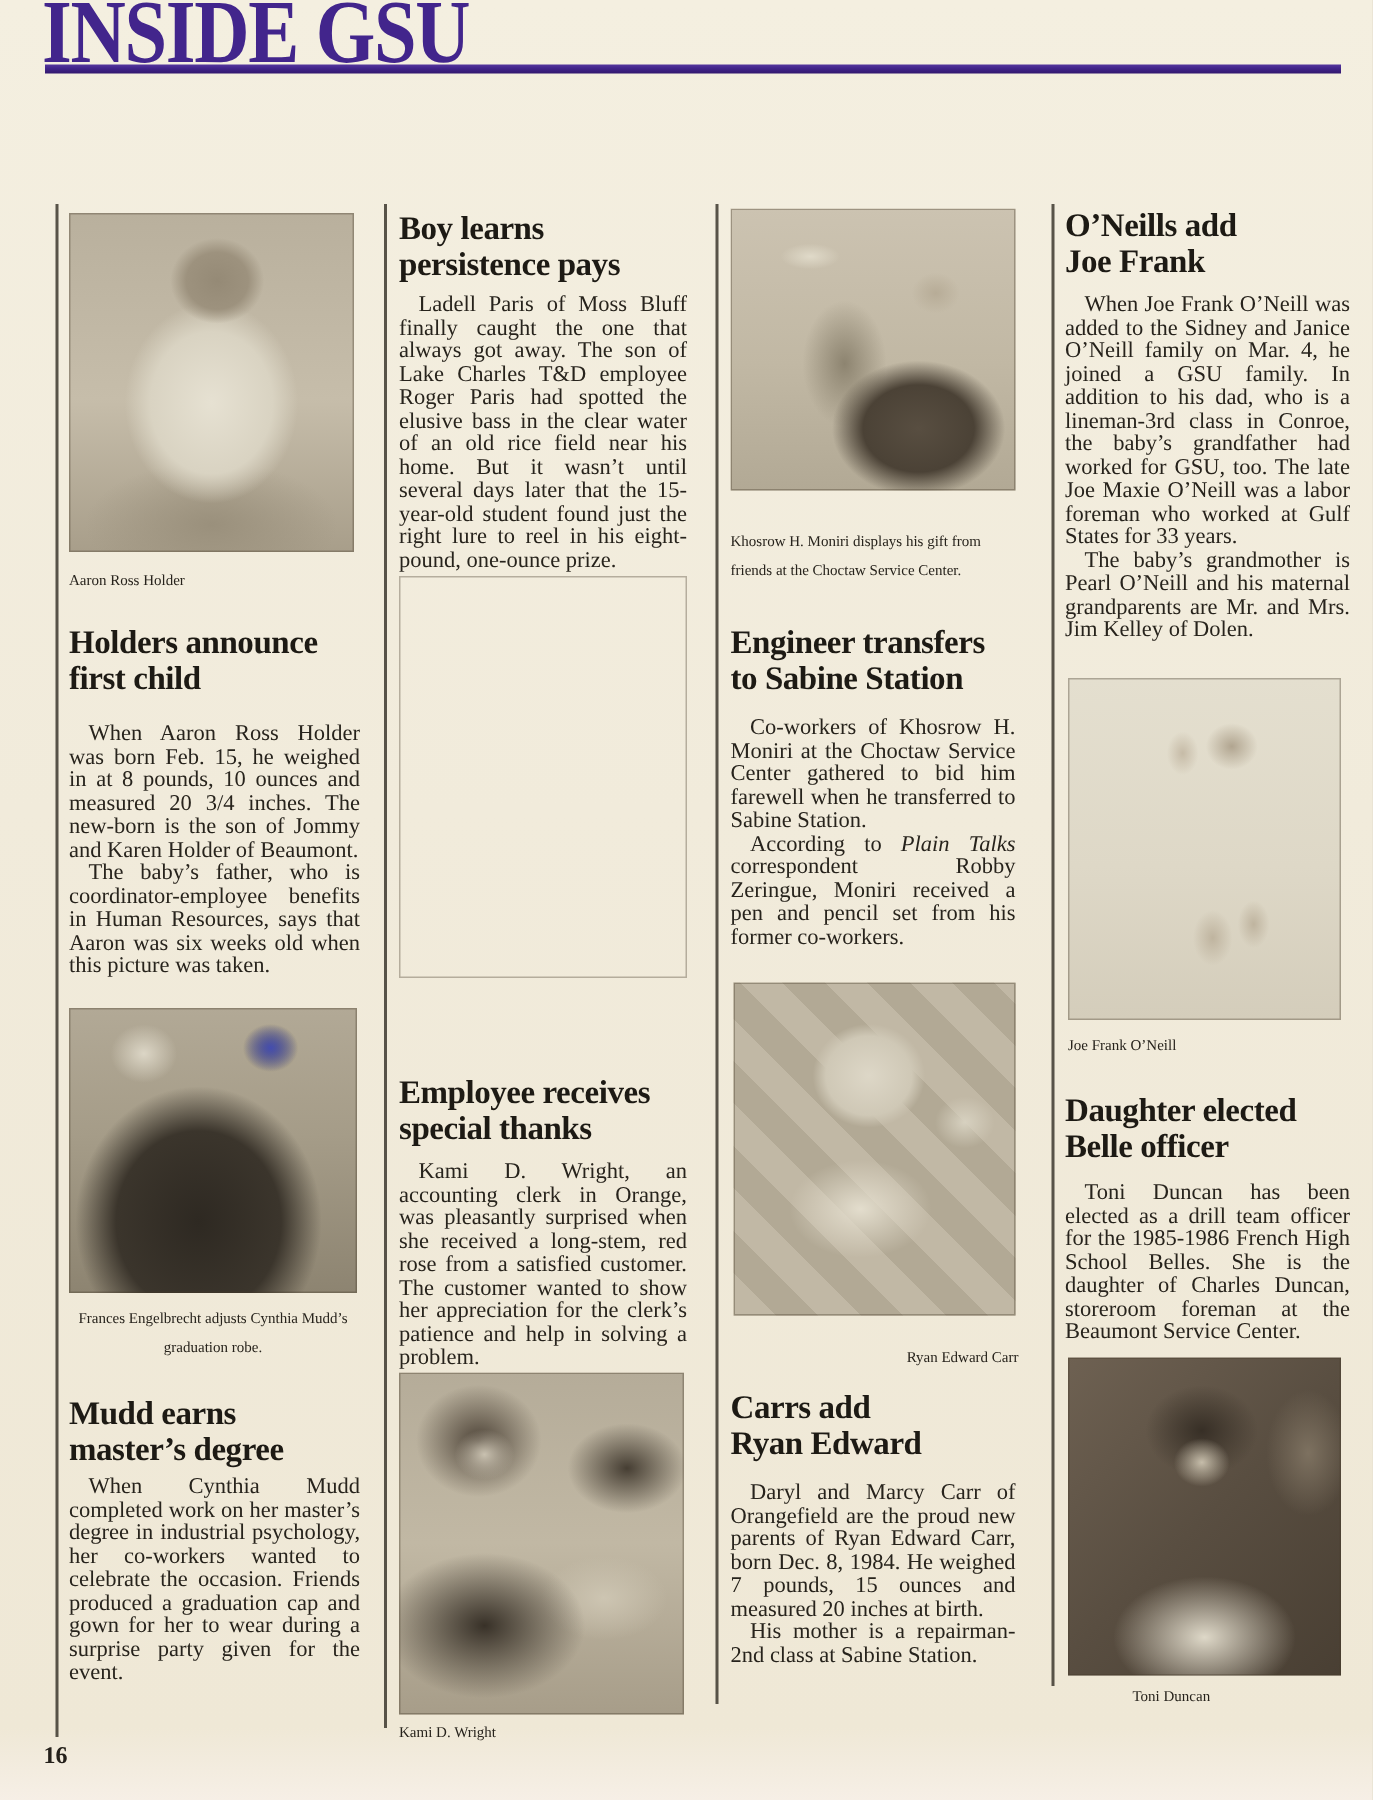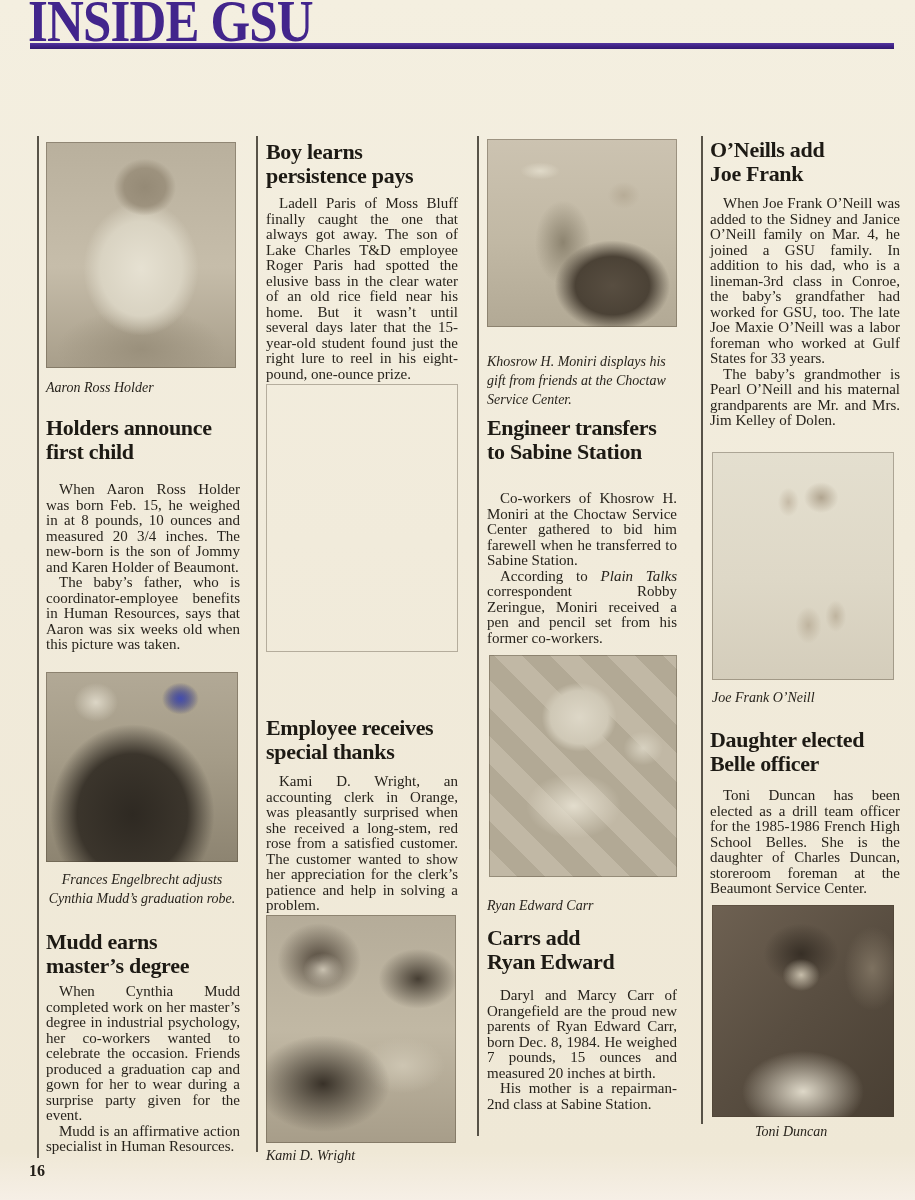--- a/index.html
+++ b/index.html
@@ -36,21 +36,21 @@
     position:absolute;font-weight:bold;font-size:22px;line-height:24px;
     letter-spacing:-0.3px;white-space:pre-line;color:#1d1a14;width:200px;
   }
   .body{
     position:absolute;font-size:15px;line-height:15.5px;text-align:justify;
     color:#27231c;
   }
   .body p{margin:0;text-indent:13px;}
   .body em{font-style:italic;}
   .caption{
-    position:absolute;font-style:italic;font-size:14px;line-height:19px;
+    position:absolute;font-size:10px;line-height:19px;
     color:#27231c;
   }
   .pageno{position:absolute;left:29px;top:1162px;font-size:16px;font-weight:bold;}
   
   .photo{position:absolute;box-shadow:0 0 0 1px rgba(70,58,40,.35) inset;}
   .ph-aaron{left:46px;top:142px;width:190px;height:226px;
     background:
       radial-gradient(ellipse 46px 42px at 52% 20%, #958a76 0%, #9d927e 45%, rgba(157,146,126,0) 68%),
       radial-gradient(ellipse 74px 86px at 50% 56%, #e6e1d2 0%, #d9d3c2 55%, rgba(217,211,194,0) 78%),
       radial-gradient(ellipse 120px 60px at 50% 92%, #9a907c 0%, rgba(154,144,124,0) 70%),
@@ -115,22 +115,22 @@
   .hl-mudd{left:46px;top:930px;}
   .bd-mudd{left:46px;top:984px;width:194px;}
   .hl-boy{left:266px;top:140px;}
   .bd-boy{left:266px;top:196px;width:192px;}
   .cap-fish{left:266px;top:658px;width:192px;}
   .hl-employee{left:266px;top:716px;}
   .bd-employee{left:266px;top:774px;width:192px;}
   .cap-kami{left:266px;top:1146px;width:192px;}
   .cap-moniri{left:487px;top:352px;width:192px;}
   .hl-engineer{left:487px;top:416px;}
-  .bd-engineer{left:487px;top:478px;width:190px;margin-top:13px;}
-  .cap-ryan{left:487px;top:896px;width:192px;}
+  .bd-engineer{left:487px;top:478px;width:190px;}
+  .cap-ryan{left:487px;top:896px;width:192px;text-align:right;}
   .hl-carrs{left:487px;top:926px;}
   .bd-carrs{left:487px;top:988px;width:190px;}
   .hl-oneills{left:710px;top:138px;}
   .bd-oneills{left:710px;top:196px;width:190px;}
   .cap-joefrank{left:712px;top:688px;width:190px;}
   .hl-belle{left:710px;top:728px;}
   .bd-belle{left:710px;top:788px;width:190px;}
   .cap-toni{left:712px;top:1122px;width:190px;margin-left:43px;}
 </style>
 </head>
@@ -154,21 +154,20 @@
     <p>When Aaron Ross Holder was born Feb. 15, he weighed in at 8 pounds, 10 ounces and measured 20 3/4 inches. The new-born is the son of Jommy and Karen Holder of Beaumont.</p>
     <p>The baby’s father, who is coordinator-employee benefits in Human Resources, says that Aaron was six weeks old when this picture was taken.</p>
   </div>
 
   <div class="photo ph-frances"></div>
   <div class="caption cap-frances">Frances Engelbrecht adjusts Cynthia Mudd’s graduation robe.</div>
   <div class="headline hl-mudd">Mudd earns
 master’s degree</div>
   <div class="body bd-mudd">
     <p>When Cynthia Mudd completed work on her master’s degree in industrial psychology, her co-workers wanted to celebrate the occasion. Friends produced a graduation cap and gown for her to wear during a surprise party given for the event.</p>
-    <p>Mudd is an affirmative action specialist in Human Resources.</p>
   </div>
 
   <div class="headline hl-boy">Boy learns
 persistence pays</div>
   <div class="body bd-boy">
     <p>Ladell Paris of Moss Bluff finally caught the one that always got away. The son of Lake Charles T&amp;D employee Roger Paris had spotted the elusive bass in the clear water of an old rice field near his home. But it wasn’t until several days later that the 15-year-old student found just the right lure to reel in his eight-pound, one-ounce prize.</p>
   </div>
   <div class="photo ph-fish"></div>
   <div class="headline hl-employee">Employee receives
 special thanks</div>

